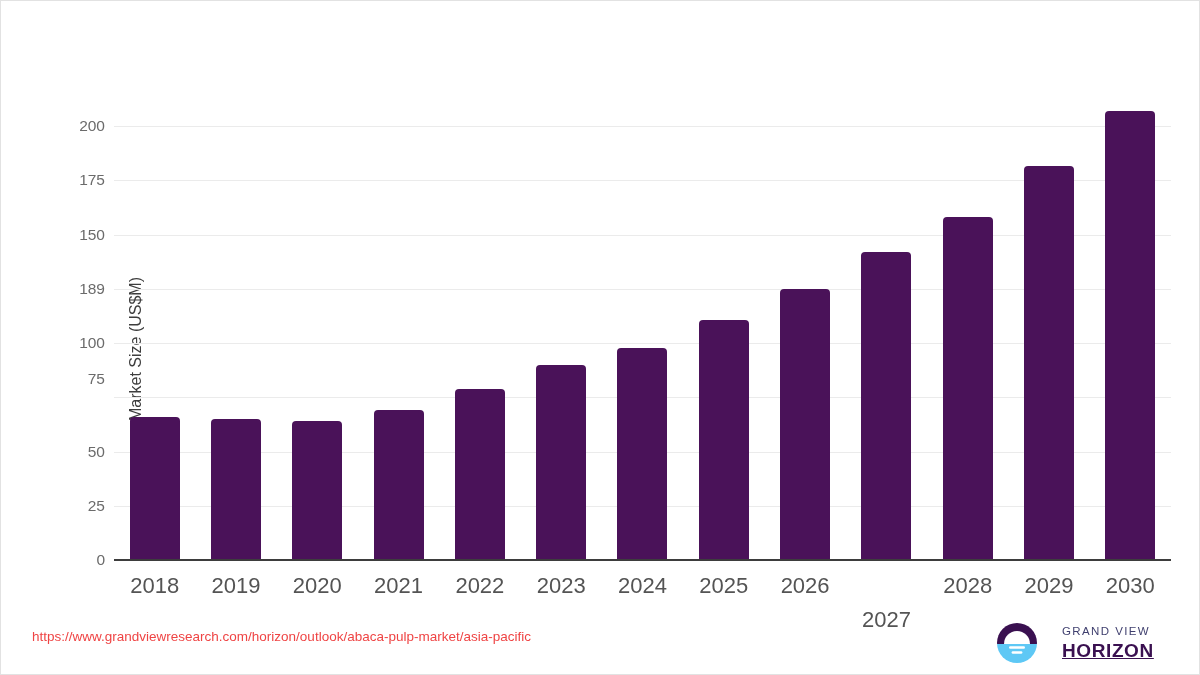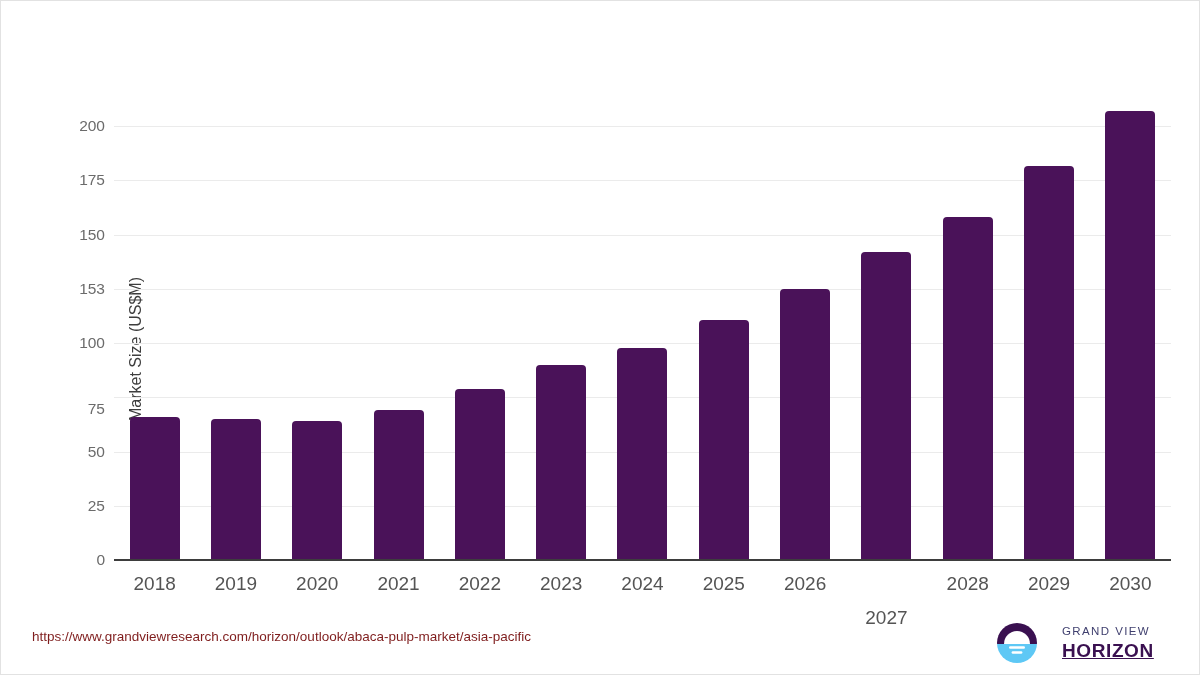--- a/index.html
+++ b/index.html
@@ -115,32 +115,32 @@
     left: 113px;
     top: 572px;
     width: 1057px;
     height: 28px;
   }
   .xtick-label {
     position: absolute;
     top: 0;
     width: 82.4px;
     text-align: center;
-    font-size: 19px;
+    font-size: 22px;
     color: #545454;
     white-space: nowrap;
   }
 
   
   #source-url {
     position: absolute;
     left: 31px;
     top: 628px;
     font-size: 13.5px;
-    color: #7f1d1d;
+    color: #ef4444;
     white-space: nowrap;
   }
 
   #logo {
     position: absolute;
     left: 995px;
     top: 620px;
     width: 170px;
     height: 44px;
     display: flex;
@@ -178,23 +178,23 @@
 
 <div id="canvas">
 
 
   <div id="ylabel">Market Size (US$M)</div>
 
   <div id="ytick-labels">
       <div class="ytick-label" style="top: 559px;">0</div>
       <div class="ytick-label" style="top: 504.75px;">25</div>
       <div class="ytick-label" style="top: 450.5px;">50</div>
-      <div class="ytick-label" style="top: 408px;">75</div>
+      <div class="ytick-label" style="top: 378px;">75</div>
       <div class="ytick-label" style="top: 342px;">100</div>
-      <div class="ytick-label" style="top: 287.75px;">153</div>
+      <div class="ytick-label" style="top: 287.75px;">189</div>
       <div class="ytick-label" style="top: 233.5px;">150</div>
       <div class="ytick-label" style="top: 179.25px;">175</div>
       <div class="ytick-label" style="top: 125px;">200</div>
     </div>
 
   <div id="plot">
     <div id="gridlines">
         <div class="gridline" style="top: 379.75px; background: rgb(235, 235, 235);"></div>
         <div class="gridline" style="top: 325.5px; background: rgb(235, 235, 235);"></div>
         <div class="gridline" style="top: 271.25px; background: rgb(235, 235, 235);"></div>

